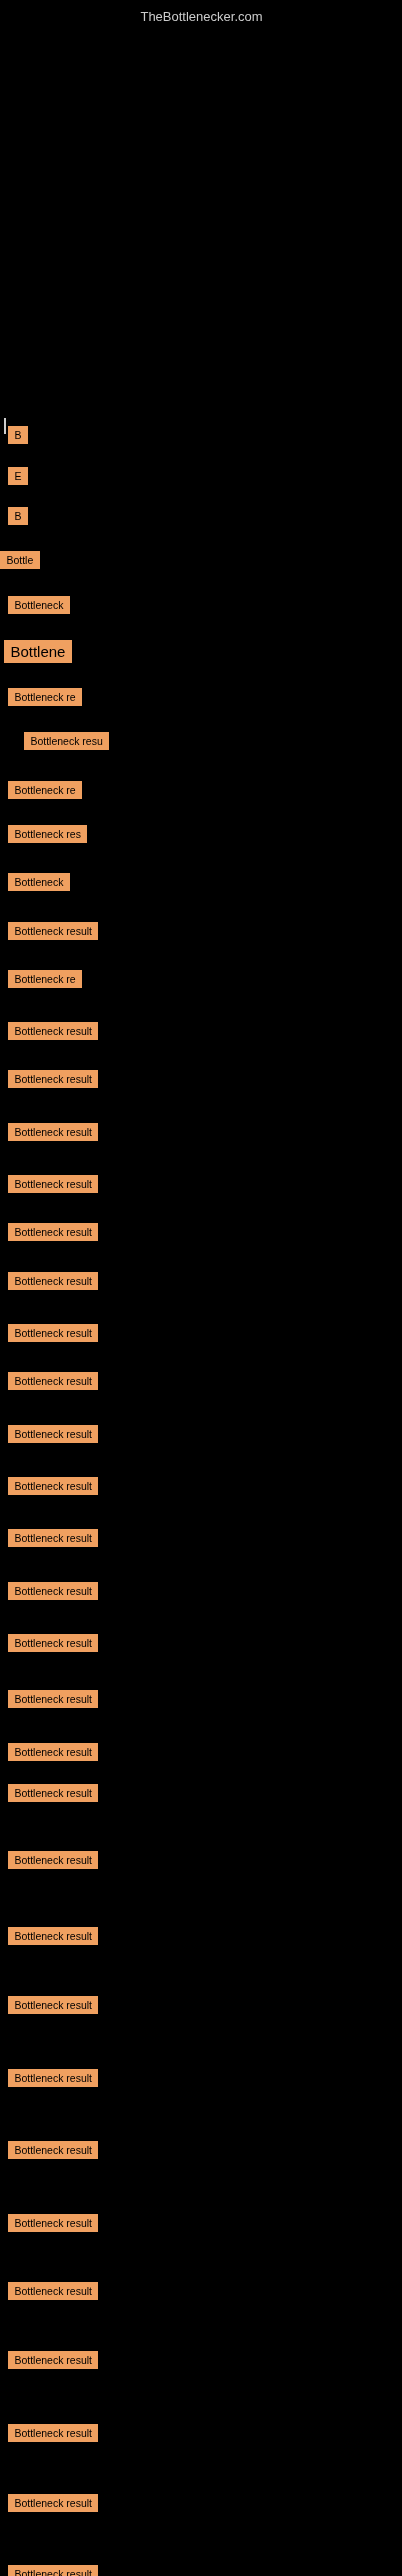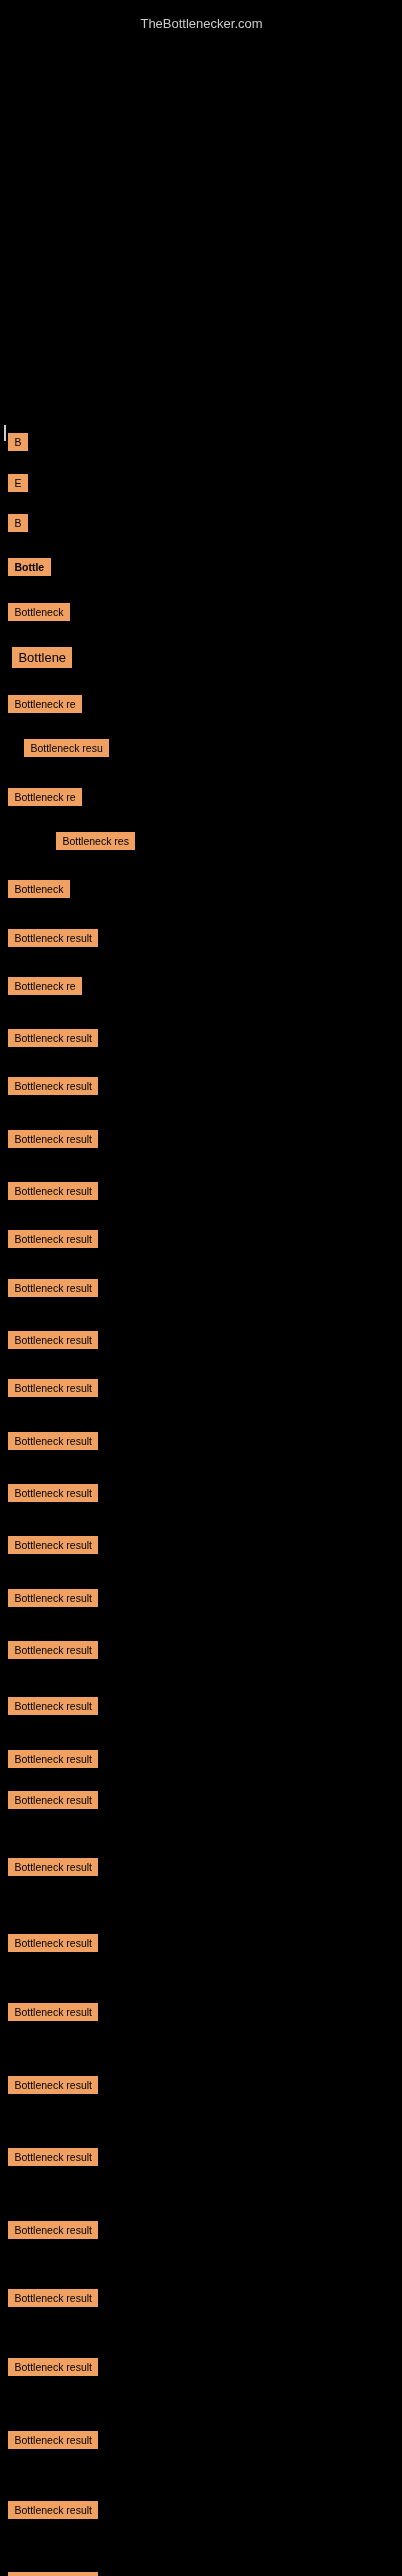--- a/index.html
+++ b/index.html
@@ -11,40 +11,40 @@
       background-color: #000000;
       width: 403px;
       min-height: 2576px;
       font-family: Arial, sans-serif;
       position: relative;
     }
     .site-title {
       color: #cccccc;
       font-size: 13px;
       text-align: center;
-      padding-top: 16px;
+      padding-top: 9px;
       padding-bottom: 8px;
     }
   </style>
 </head>
 <body>
 
 <div class="site-title">TheBottlenecker.com</div>
 
 <div id="items-wrapper" style="position:relative; width:100%; height:2536px;">
 <div style="position: absolute; top: 394px; left: 8px; background-color: rgb(240, 160, 96); color: rgb(0, 0, 0); font-size: 10.5px; padding: 3.2px 6.4px; white-space: nowrap; max-width: 32px; overflow: hidden;">B</div>
     <div style="position: absolute; top: 435px; left: 8px; background-color: rgb(240, 160, 96); color: rgb(0, 0, 0); font-size: 10.5px; padding: 3.2px 6.4px; white-space: nowrap; max-width: 32px; overflow: hidden;">E</div>
     <div style="position: absolute; top: 475px; left: 8px; background-color: rgb(240, 160, 96); color: rgb(0, 0, 0); font-size: 10.5px; padding: 3.2px 6.4px; white-space: nowrap; max-width: 32px; overflow: hidden;">B</div>
-    <div style="position: absolute; top: 519px; left: 8px; background-color: rgb(240, 160, 96); color: rgb(0, 0, 0); font-size: 10.5px; padding: 3.2px 6.4px; white-space: nowrap; max-width: 64px; overflow: hidden; font-weight: bold;">Bottle</div>
+    <div style="position: absolute; top: 519px; left: 0; background-color: rgb(240, 160, 96); color: rgb(0, 0, 0); font-size: 10.5px; padding: 3.2px 6.4px; white-space: nowrap; max-width: 64px; overflow: hidden;">Bottle</div>
     <div style="position: absolute; top: 564px; left: 8px; background-color: rgb(240, 160, 96); color: rgb(0, 0, 0); font-size: 10.5px; padding: 3.2px 6.4px; white-space: nowrap; max-width: 89px; overflow: hidden;">Bottleneck</div>
-    <div style="position: absolute; top: 608px; left: 12px; background-color: rgb(240, 160, 96); color: rgb(0, 0, 0); font-size: 13px; padding: 3.2px 6.4px; white-space: nowrap; max-width: 81px; overflow: hidden;">Bottlene</div>
+    <div style="position: absolute; top: 608px; left: 4px; background-color: rgb(240, 160, 96); color: rgb(0, 0, 0); font-size: 15px; padding: 3.2px 6.4px; white-space: nowrap; max-width: 81px; overflow: hidden;">Bottlene</div>
     <div style="position: absolute; top: 656px; left: 8px; background-color: rgb(240, 160, 96); color: rgb(0, 0, 0); font-size: 10.5px; padding: 3.2px 6.4px; white-space: nowrap; max-width: 109px; overflow: hidden;">Bottleneck re</div>
     <div style="position: absolute; top: 700px; left: 24px; background-color: rgb(240, 160, 96); color: rgb(0, 0, 0); font-size: 10.5px; padding: 3.2px 6.4px; white-space: nowrap; max-width: 121px; overflow: hidden;">Bottleneck resu</div>
     <div style="position: absolute; top: 749px; left: 8px; background-color: rgb(240, 160, 96); color: rgb(0, 0, 0); font-size: 10.5px; padding: 3.2px 6.4px; white-space: nowrap; max-width: 109px; overflow: hidden;">Bottleneck re</div>
-    <div style="position: absolute; top: 793px; left: 8px; background-color: rgb(240, 160, 96); color: rgb(0, 0, 0); font-size: 10.5px; padding: 3.2px 6.4px; white-space: nowrap; max-width: 113px; overflow: hidden; margin-left: 48px;">Bottleneck res</div>
+    <div style="position: absolute; top: 793px; left: 8px; background-color: rgb(240, 160, 96); color: rgb(0, 0, 0); font-size: 10.5px; padding: 3.2px 6.4px; white-space: nowrap; max-width: 113px; overflow: hidden;">Bottleneck res</div>
     <div style="position: absolute; top: 841px; left: 8px; background-color: rgb(240, 160, 96); color: rgb(0, 0, 0); font-size: 10.5px; padding: 3.2px 6.4px; white-space: nowrap; max-width: 89px; overflow: hidden;">Bottleneck</div>
     <div style="position: absolute; top: 890px; left: 8px; background-color: rgb(240, 160, 96); color: rgb(0, 0, 0); font-size: 10.5px; padding: 3.2px 6.4px; white-space: nowrap; max-width: 133px; overflow: hidden;">Bottleneck result</div>
     <div style="position: absolute; top: 938px; left: 8px; background-color: rgb(240, 160, 96); color: rgb(0, 0, 0); font-size: 10.5px; padding: 3.2px 6.4px; white-space: nowrap; max-width: 109px; overflow: hidden;">Bottleneck re</div>
     <div style="position: absolute; top: 990px; left: 8px; background-color: rgb(240, 160, 96); color: rgb(0, 0, 0); font-size: 10.5px; padding: 3.2px 6.4px; white-space: nowrap; max-width: 133px; overflow: hidden;">Bottleneck result</div>
     <div style="position: absolute; top: 1038px; left: 8px; background-color: rgb(240, 160, 96); color: rgb(0, 0, 0); font-size: 10.5px; padding: 3.2px 6.4px; white-space: nowrap; max-width: 133px; overflow: hidden;">Bottleneck result</div>
     <div style="position: absolute; top: 1091px; left: 8px; background-color: rgb(240, 160, 96); color: rgb(0, 0, 0); font-size: 10.5px; padding: 3.2px 6.4px; white-space: nowrap; max-width: 133px; overflow: hidden;">Bottleneck result</div>
     <div style="position: absolute; top: 1143px; left: 8px; background-color: rgb(240, 160, 96); color: rgb(0, 0, 0); font-size: 10.5px; padding: 3.2px 6.4px; white-space: nowrap; max-width: 133px; overflow: hidden;">Bottleneck result</div>
     <div style="position: absolute; top: 1191px; left: 8px; background-color: rgb(240, 160, 96); color: rgb(0, 0, 0); font-size: 10.5px; padding: 3.2px 6.4px; white-space: nowrap; max-width: 133px; overflow: hidden;">Bottleneck result</div>
     <div style="position: absolute; top: 1240px; left: 8px; background-color: rgb(240, 160, 96); color: rgb(0, 0, 0); font-size: 10.5px; padding: 3.2px 6.4px; white-space: nowrap; max-width: 133px; overflow: hidden;">Bottleneck result</div>
     <div style="position: absolute; top: 1292px; left: 8px; background-color: rgb(240, 160, 96); color: rgb(0, 0, 0); font-size: 10.5px; padding: 3.2px 6.4px; white-space: nowrap; max-width: 133px; overflow: hidden;">Bottleneck result</div>

